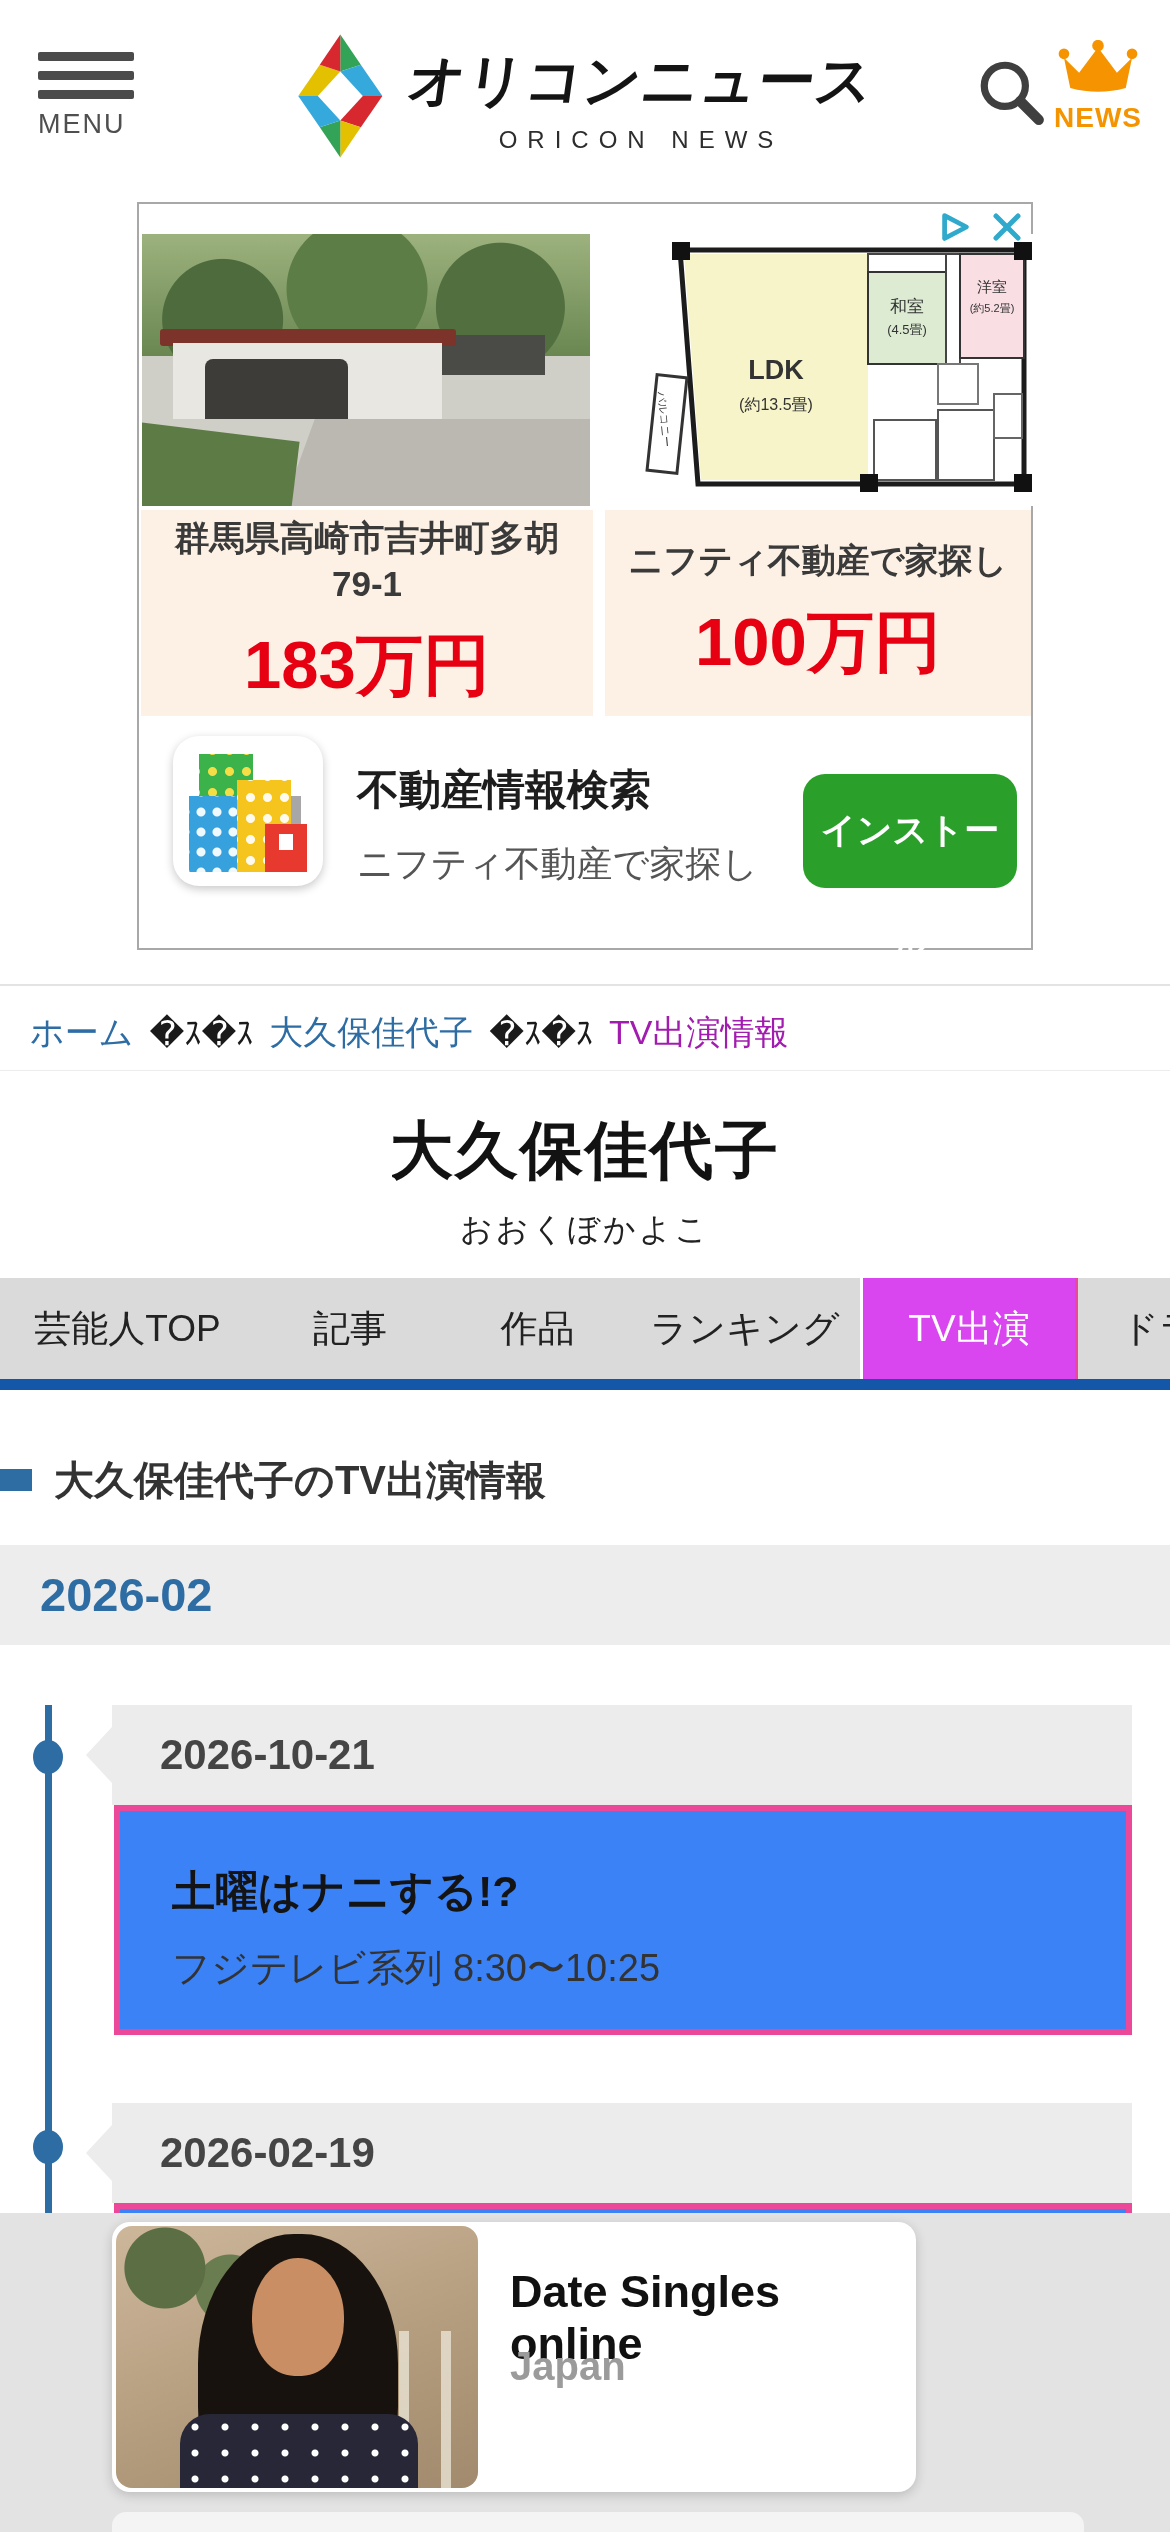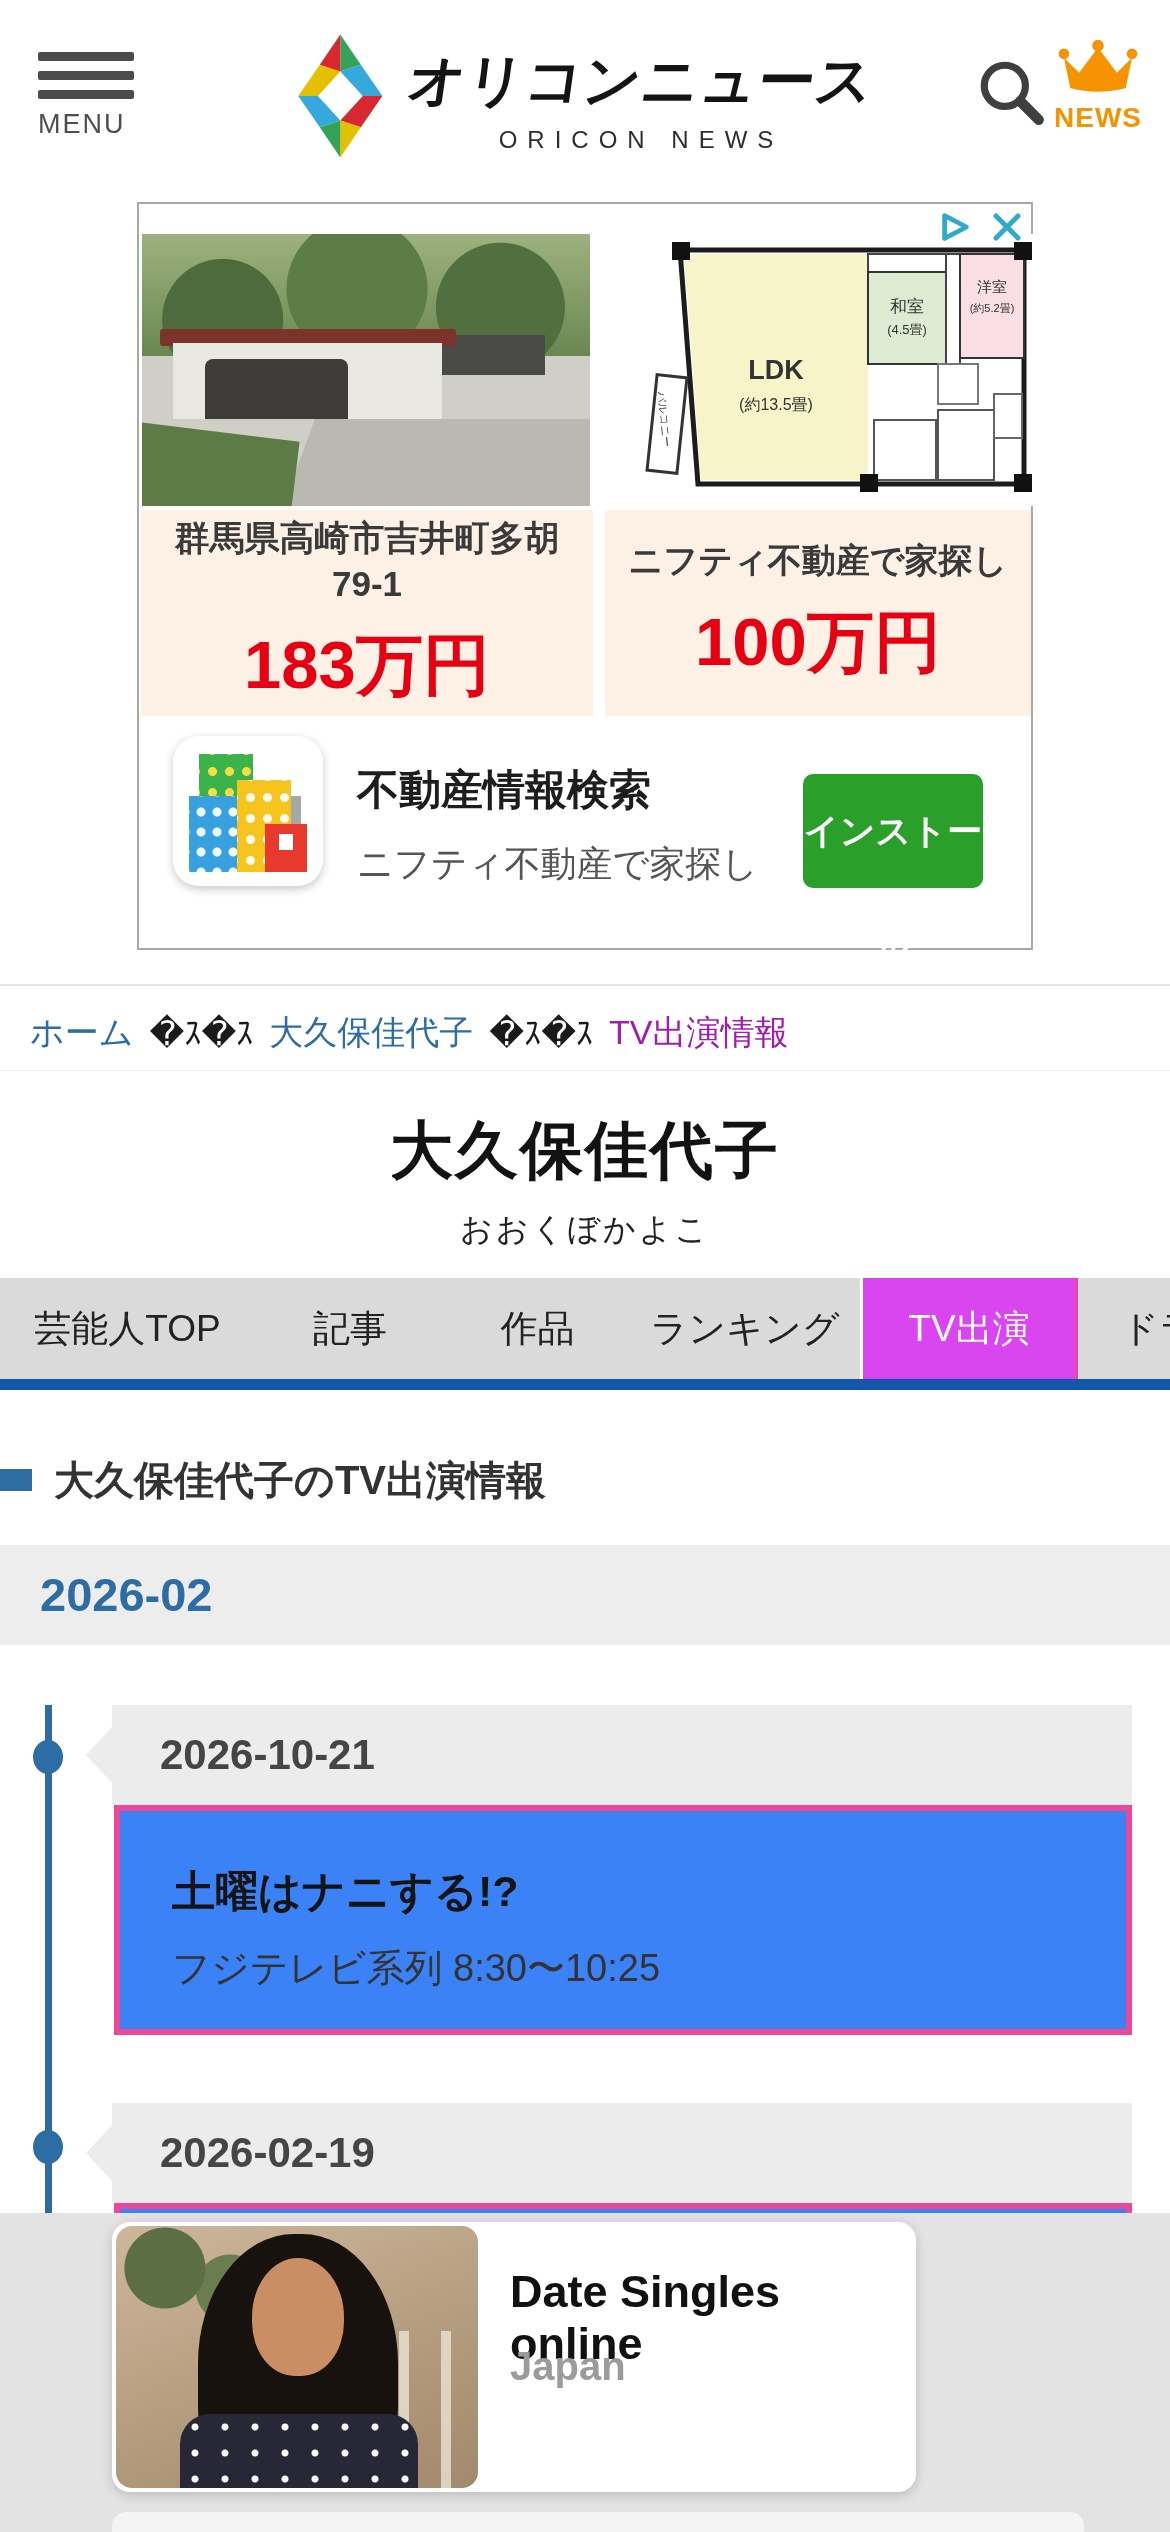--- a/index.html
+++ b/index.html
@@ -50,22 +50,22 @@
       background-image:radial-gradient(circle, rgba(255,224,70,.95) 4px, transparent 5px); background-size:17px 21px; background-position:5px 7px; }
   .b-blue { left:16px; top:60px; width:48px; height:76px; background-color:#36a1dc;
       background-image:radial-gradient(circle, rgba(255,255,255,.92) 4px, transparent 5px); background-size:16px 20px; background-position:4px 6px; }
   .b-yellow { left:64px; top:44px; width:54px; height:92px; background-color:#f6c51d;
       background-image:radial-gradient(circle, rgba(255,255,255,.92) 4px, transparent 5px); background-size:17px 21px; background-position:5px 7px; }
   .b-red { left:92px; top:88px; width:42px; height:48px; background-color:#e8392f; }
   .b-red::after { content:""; position:absolute; left:14px; top:10px; width:14px; height:16px; background:#fff; }
   .app-texts { position:absolute; left:218px; top:46px; }
   .app-title { font-size:42px; font-weight:bold; color:#1d1d1d; }
   .app-sub { font-size:36px; color:#555; margin-top:22px; }
-  .install-btn { position:absolute; left:664px; top:58px; width:180px; height:114px; background:#2aa02a; border-radius:10px;
-      color:#fff; font-size:35px; font-weight:bold; text-align:center; line-height:114px; cursor:pointer; }
+  .install-btn { position:absolute; left:664px; top:58px; width:214px; height:114px; background:#2aa02a; border-radius:22px;
+      color:#fff; font-size:35px; font-weight:bold; text-align:center; line-height:114px; cursor:pointer;font-family:Liberation Serif, serif; }
 
   
   .rule-a { position:absolute; left:0; top:984px; width:1170px; height:2px; background:#e3e3e3; }
   .breadcrumb { position:absolute; left:30px; top:1002px; width:1120px; height:62px; font-size:34px; display:flex; align-items:center; white-space:nowrap; }
   .bc-link { color:#2e6da4; cursor:pointer; }
   .bc-sep { color:#1a1a1a; margin:4px 16px; }
   .bc-current { color:#a21caf; }
   .rule-b { position:absolute; left:0; top:1070px; width:1170px; height:1px; background:#ececec; }
 
   

